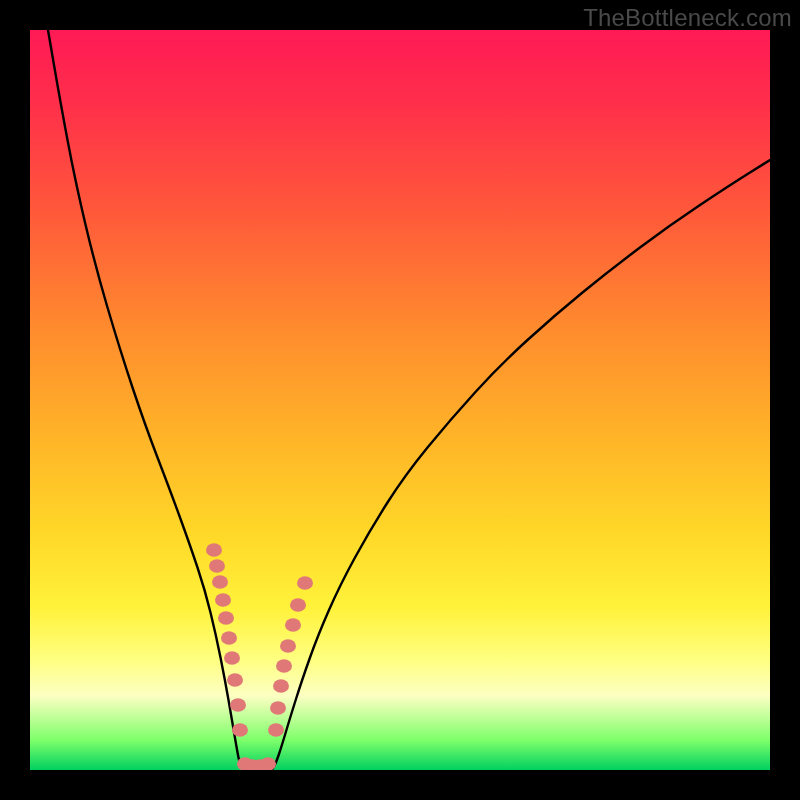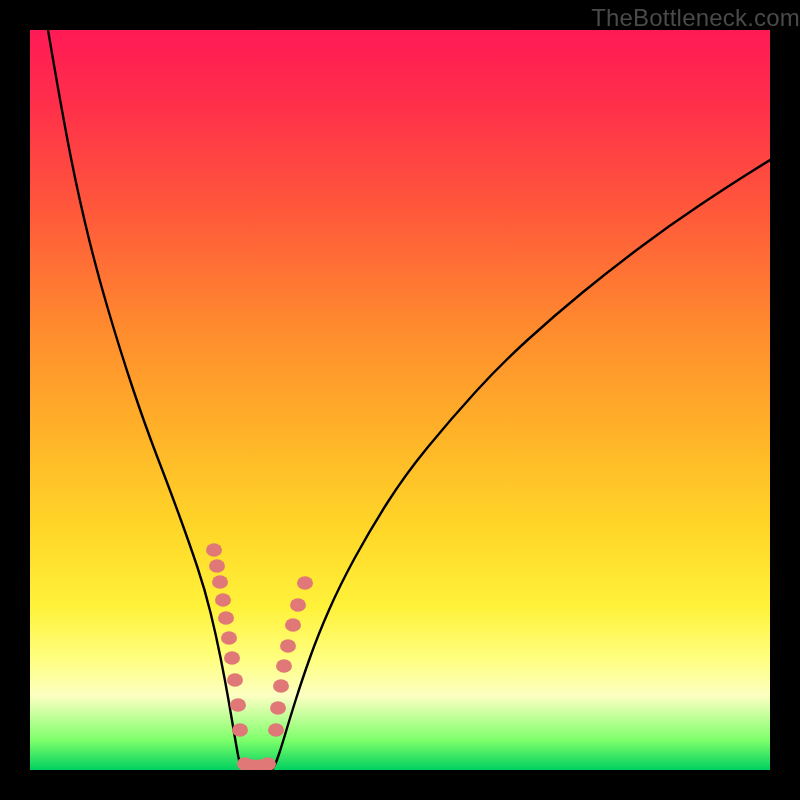--- a/index.html
+++ b/index.html
@@ -33,21 +33,21 @@
       #fff23a 78%,
       #ffff80 85%,
       #fcffc2 90%,
       #7dff6a 96%,
       #00d060 100%
     );
   }
   .watermark {
     position: absolute;
     top: 4px;
-    right: 0;
+    right: 8px;
     color: #4a4a4a;
     font-size: 24px;
     font-weight: 500;
     letter-spacing: 0.2px;
   }
   svg.plot {
     position: absolute;
     inset: 0;
     width: 100%;
     height: 100%;

